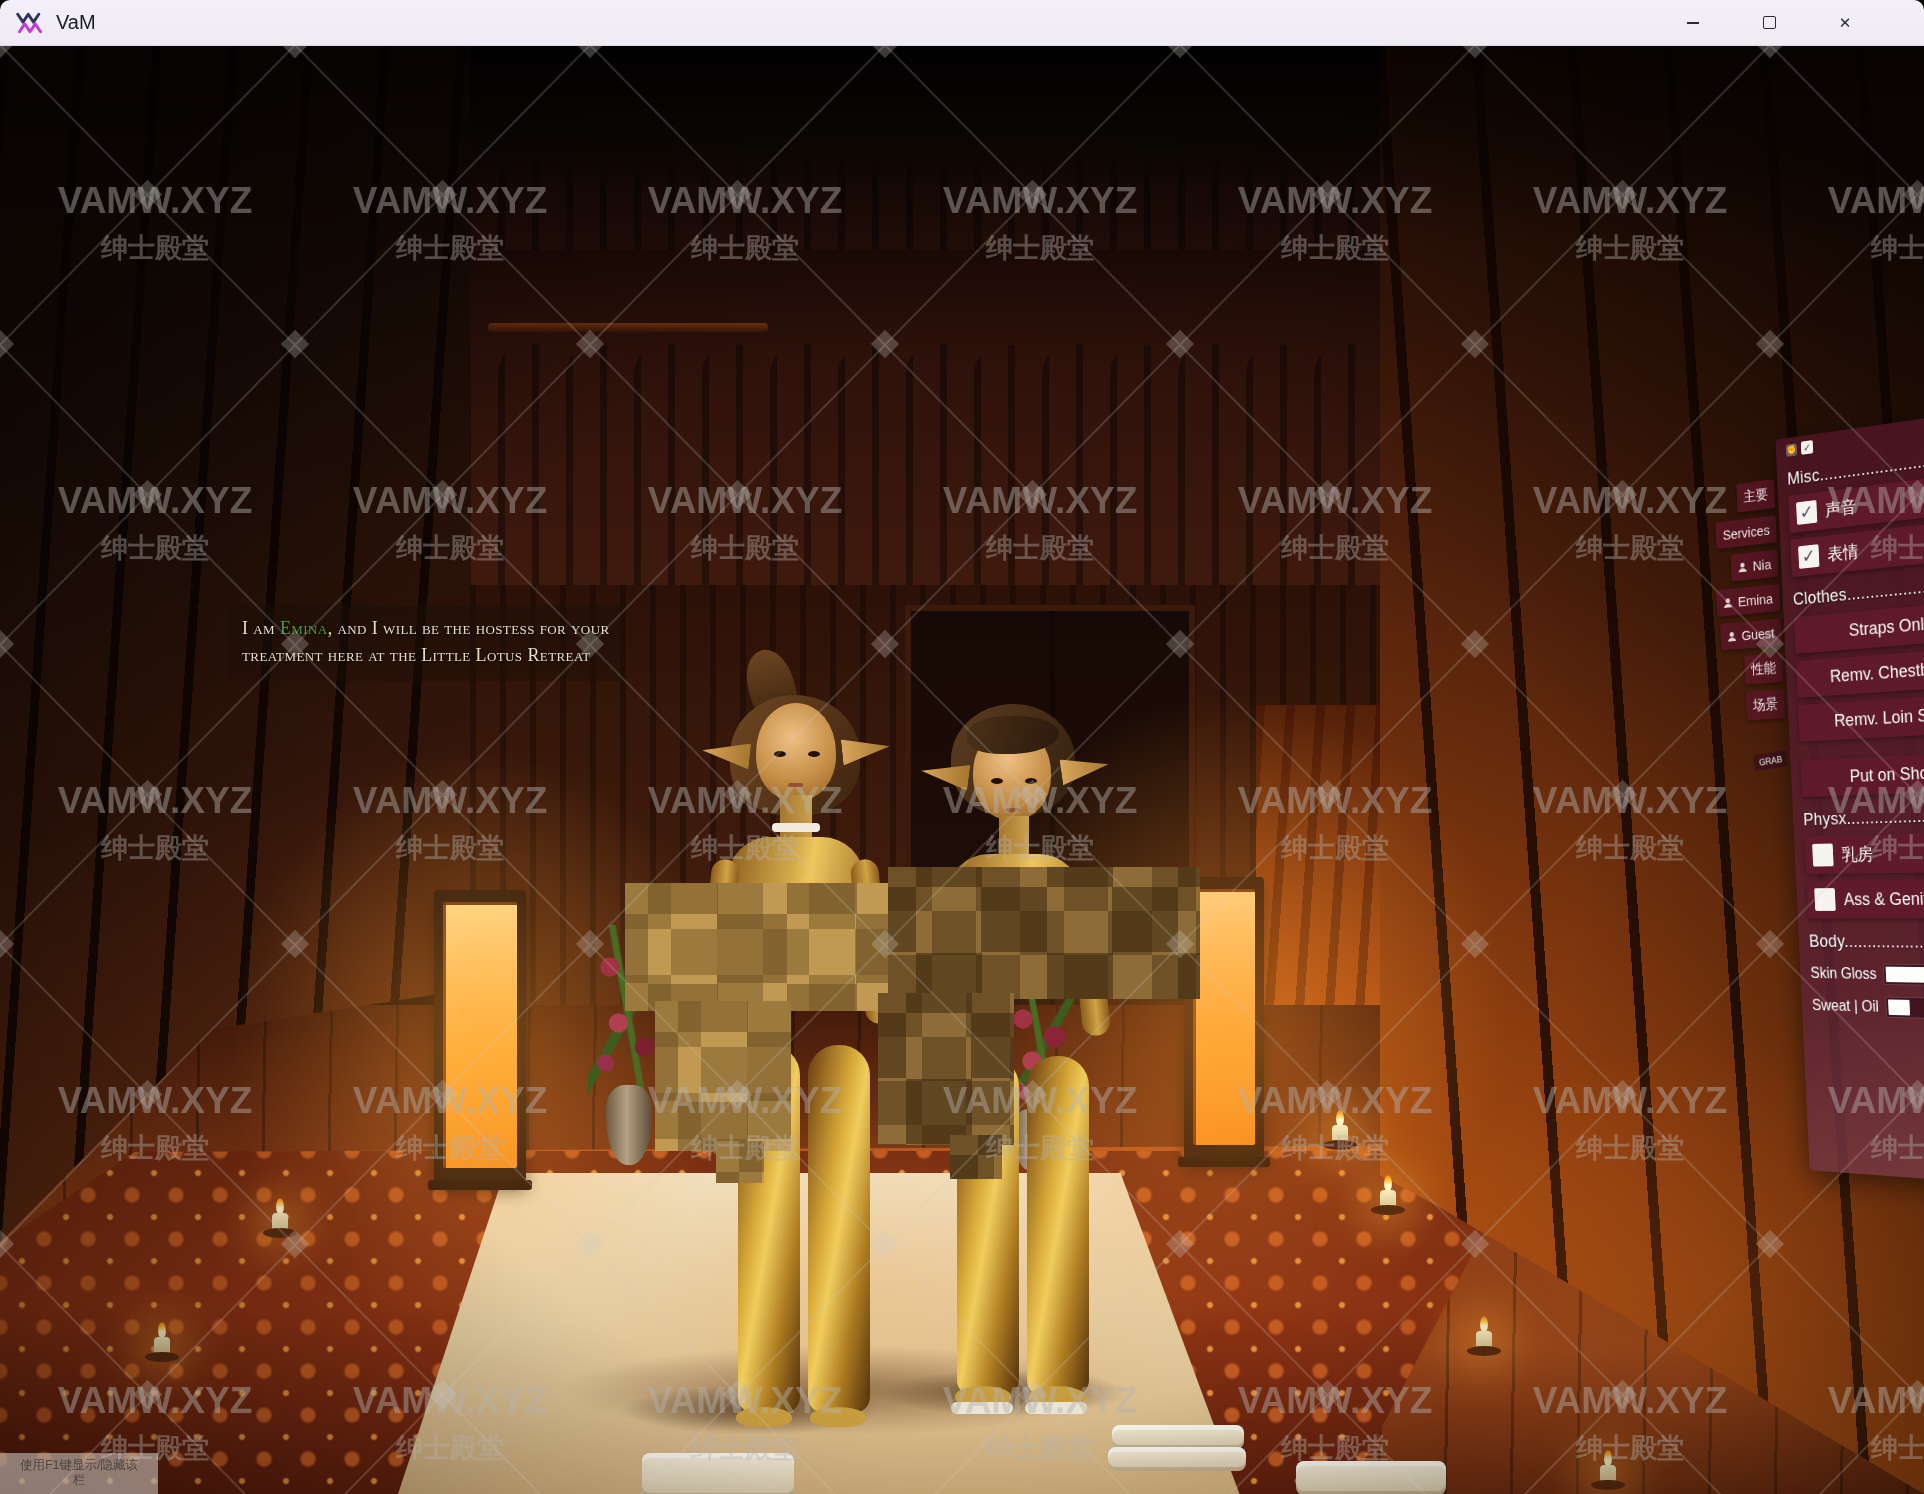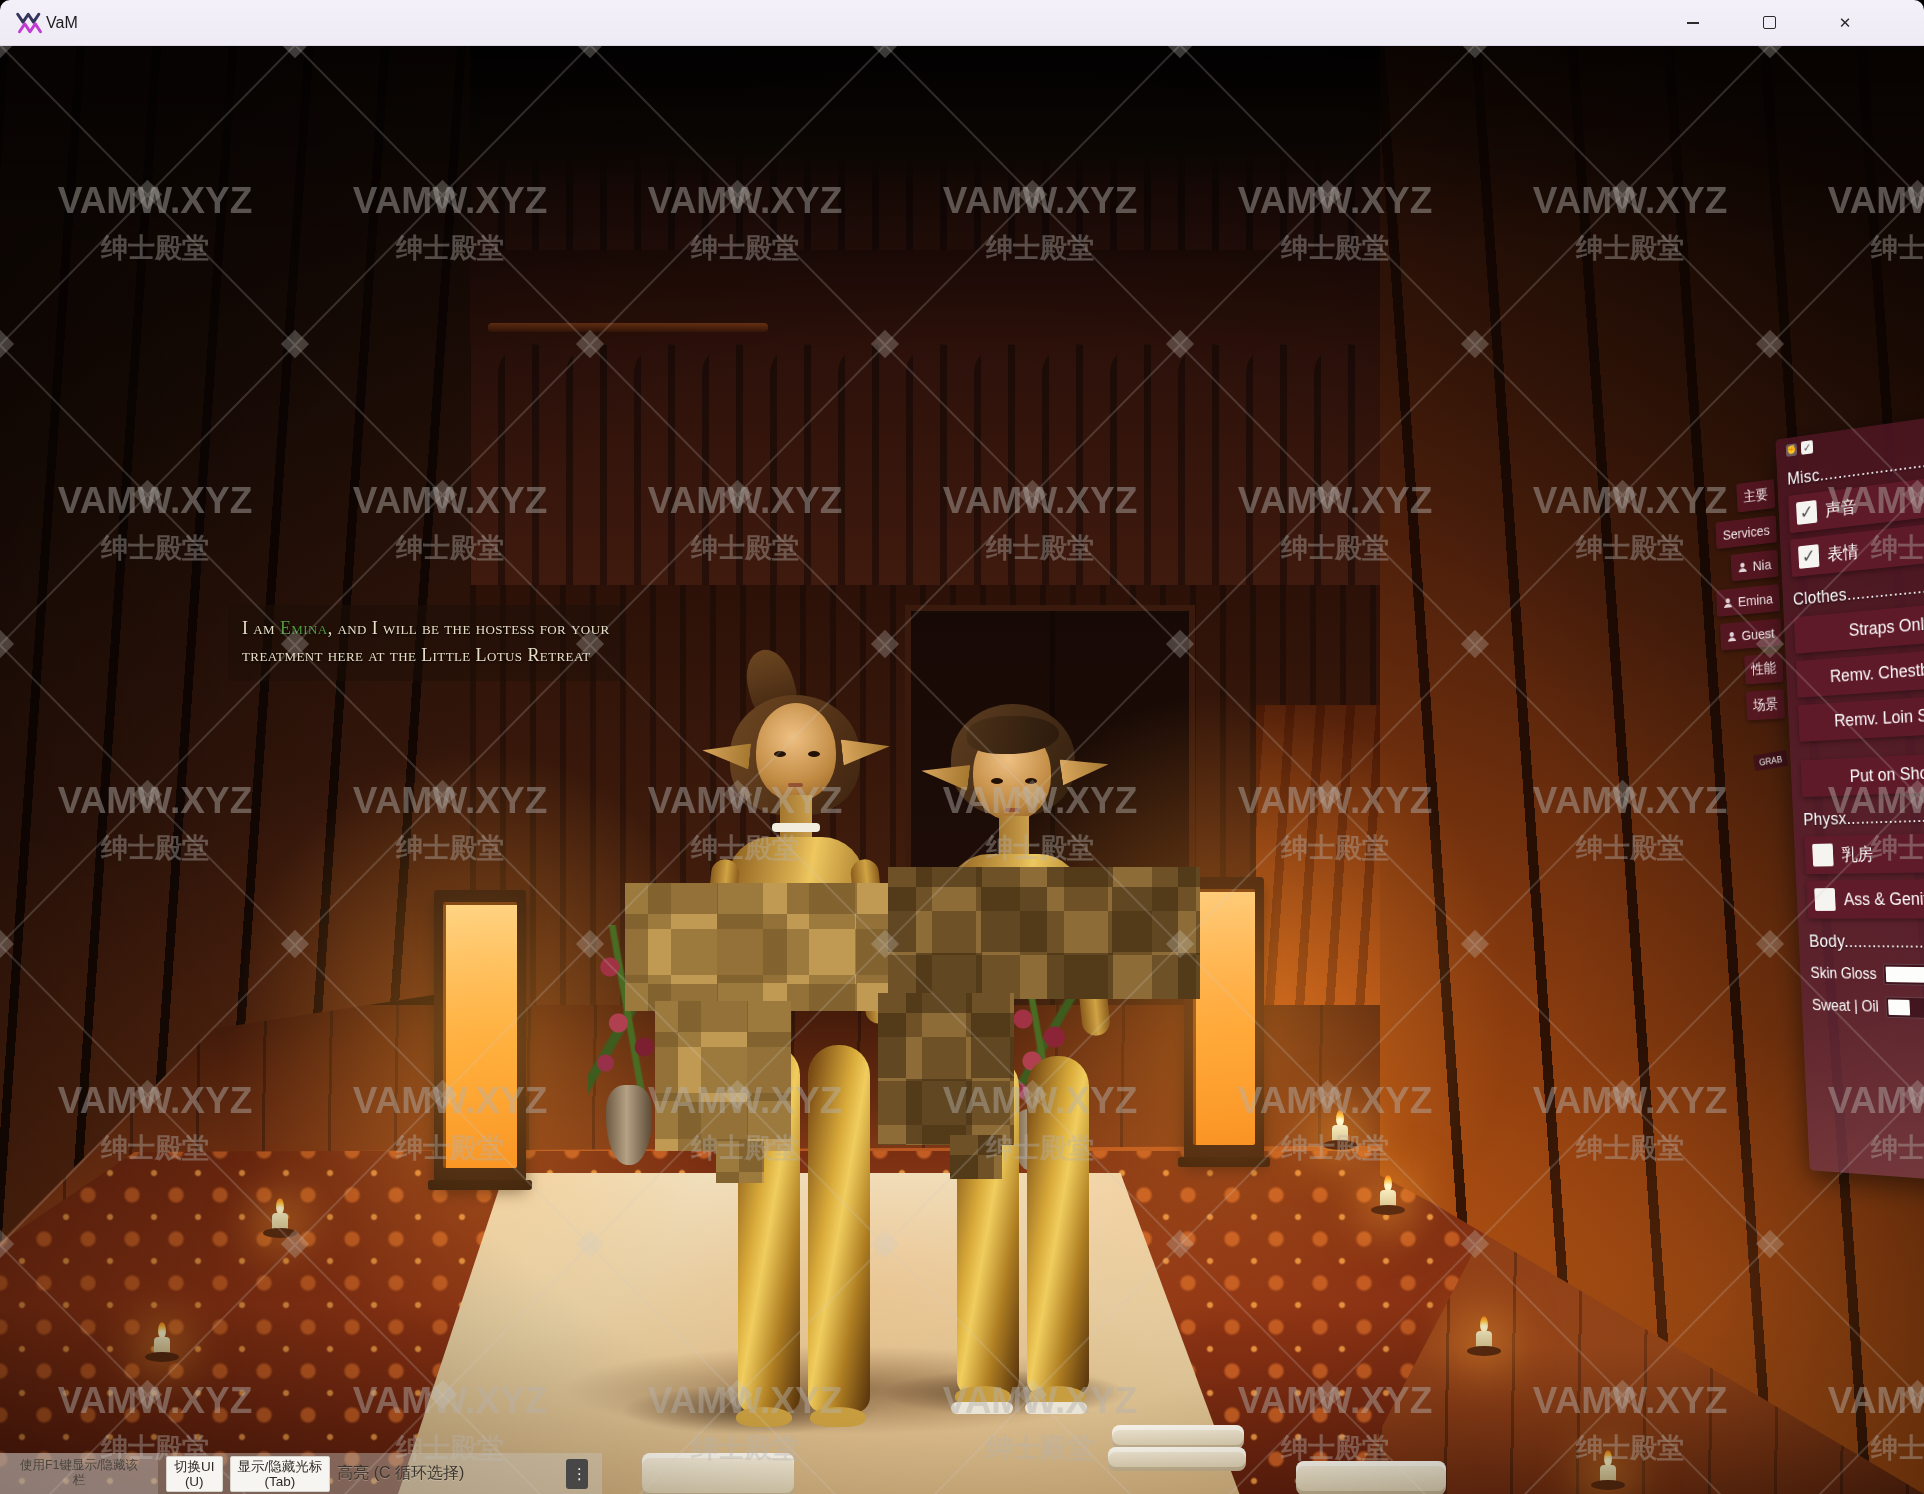--- a/index.html
+++ b/index.html
@@ -3,21 +3,21 @@
 <meta charset="utf-8">
 <style>
   html,body{margin:0;padding:0;background:#000;width:1924px;height:1494px;overflow:hidden;
     font-family:"Liberation Sans","DejaVu Sans",sans-serif;}
   .window{position:relative;width:1924px;height:1494px;border-radius:10px 10px 0 0;overflow:hidden;background:#120803;}
 
   
   .titlebar{position:absolute;left:0;top:0;width:100%;height:45px;background:linear-gradient(180deg,#f3f0f9,#eeebf5);
     display:flex;align-items:center;z-index:100;border-bottom:1px solid #ddd9e6;}
   .tb-logo{margin-left:16px;width:28px;height:28px;flex:0 0 auto;}
-  .tb-title{margin-left:2px;font-size:16px;color:#1d1d1f;}
+  .tb-title{margin-left:12px;font-size:20px;color:#1d1d1f;}
   .tb-controls{position:absolute;right:56px;top:0;height:45px;display:flex;align-items:center;gap:30px;}
   .tb-btn{width:46px;height:45px;display:flex;align-items:center;justify-content:center;cursor:default;}
   .glyph-min{width:12px;height:2px;background:#2b2b2b;}
   .glyph-max{width:11px;height:11px;border:1.5px solid #2b2b2b;border-radius:2px;}
   .glyph-close{font-size:15px;color:#2b2b2b;line-height:1;}
 
   
   .viewport{position:absolute;left:0;top:45px;width:1924px;height:1449px;overflow:hidden;background:#150a05;}
   .abs{position:absolute;}
 
@@ -425,27 +425,15 @@
         </pattern>
       </defs>
       <rect x="0" y="0" width="1924" height="1449" fill="url(#lattice)"></rect>
       <rect x="0" y="0" width="1924" height="1449" fill="url(#wmtext)"></rect>
     </svg>
 
     <div class="toolbar-hint">
       <div>使用F1键显示/隐藏该</div>
       <div>栏</div>
     </div>
-    <div class="toolbar-bar">
-      <button class="wbtn">
-        <div>切换UI</div>
-        <div>(U)</div>
-      </button>
-      <button class="wbtn">
-        <div>显示/隐藏光标</div>
-        <div>(Tab)</div>
-      </button>
-      <span class="hl-label">高亮 (C 循环选择)</span>
-      <button class="more-btn">⋮</button>
-    </div>
 
   </div>
 </div>
 
 </body></html>

